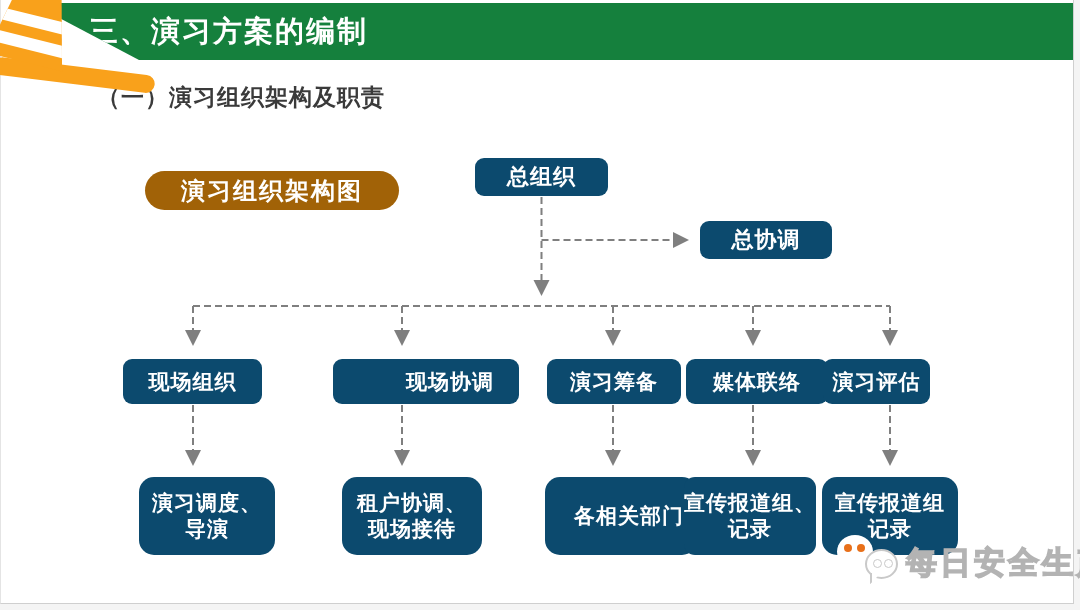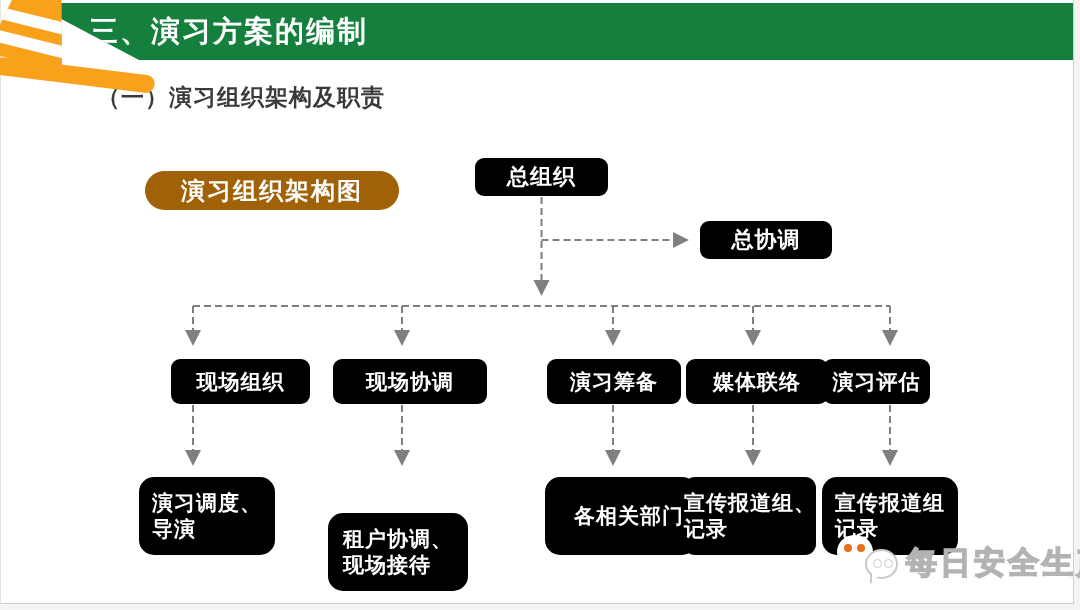--- a/index.html
+++ b/index.html
@@ -28,36 +28,36 @@
   .subtitle{
     position:absolute;left:97px;top:82px;font-size:23px;font-weight:bold;color:#3a3a3a;z-index:2;letter-spacing:1px;
   }
   
   .pill{
     position:absolute;left:145px;top:159px;width:254px;height:39px;
     background:#a16207;border-radius:20px;color:#fff;font-size:24px;font-weight:bold;
     display:flex;align-items:center;justify-content:center;letter-spacing:2px;z-index:2;margin-top:12px;
   }
   .node{
-    position:absolute;background:#000000;color:#ffffff;font-weight:bold;
-    display:flex;align-items:center;justify-content:center;text-align:left;
+    position:absolute;background:#0c4a6e;color:#ffffff;font-weight:bold;
+    display:flex;align-items:center;justify-content:center;text-align:center;
     border-radius:9px;z-index:2;
   }
   .node-l1{height:38px;font-size:22px;letter-spacing:1px;}
   .node-l2{top:359px;height:45px;font-size:21px;letter-spacing:1px;}
   .node-l3{top:477px;height:78px;font-size:21px;border-radius:15px;white-space:pre-line;line-height:1.25;letter-spacing:1px;}
   #n-root{left:475px;top:158px;width:133px;}
   #n-coord{left:700px;top:221px;width:132px;}
-  #n-l2-0{left:123px;width:139px;margin-left:48px;}
-  #n-l2-1{left:333px;width:154px;}
+  #n-l2-0{left:123px;width:139px;}
+  #n-l2-1{left:333px;width:138px;padding-left:48px;}
   #n-l2-2{left:547px;width:134px;}
   #n-l2-3{left:686px;width:142px;}
   #n-l2-4{left:823px;width:107px;}
   #n-l3-0{left:139px;width:136px;}
-  #n-l3-1{left:328px;width:140px;margin-top:36px;}
+  #n-l3-1{left:342px;width:140px;}
   #n-l3-2{left:545px;width:136px;padding-left:16px;}
   #n-l3-3{left:684px;width:132px;border-radius:11px;}
   #n-l3-4{left:822px;width:136px;}
   .connectors{position:absolute;left:0;top:0;z-index:1;}
   
   .watermark{position:absolute;left:834px;top:532px;z-index:4;width:240px;height:60px;}
   .bubble{position:absolute;background:#ffffff;border-radius:50%;}
   .bubble-big{left:3px;top:3px;width:36px;height:33px;}
   .bubble-big:after{
     content:"";position:absolute;left:2px;bottom:-6px;width:10px;height:10px;background:#fff;

